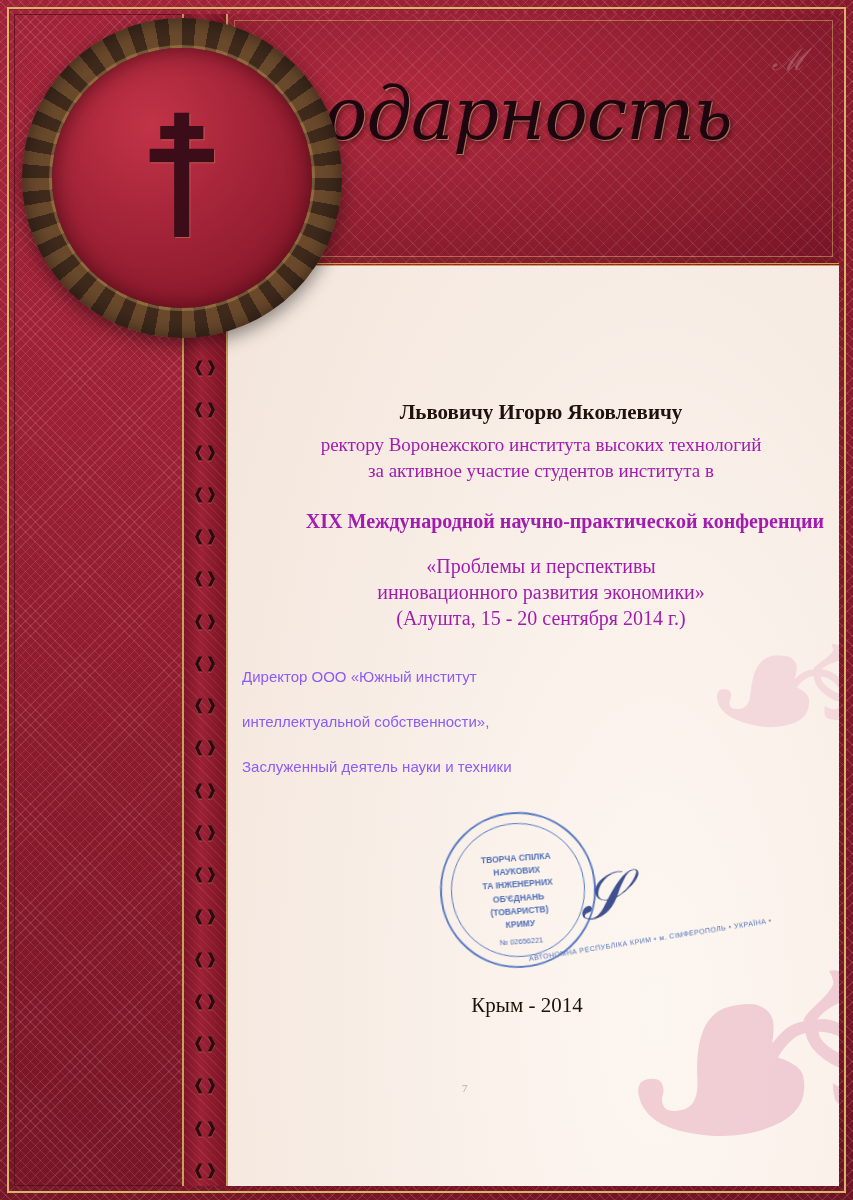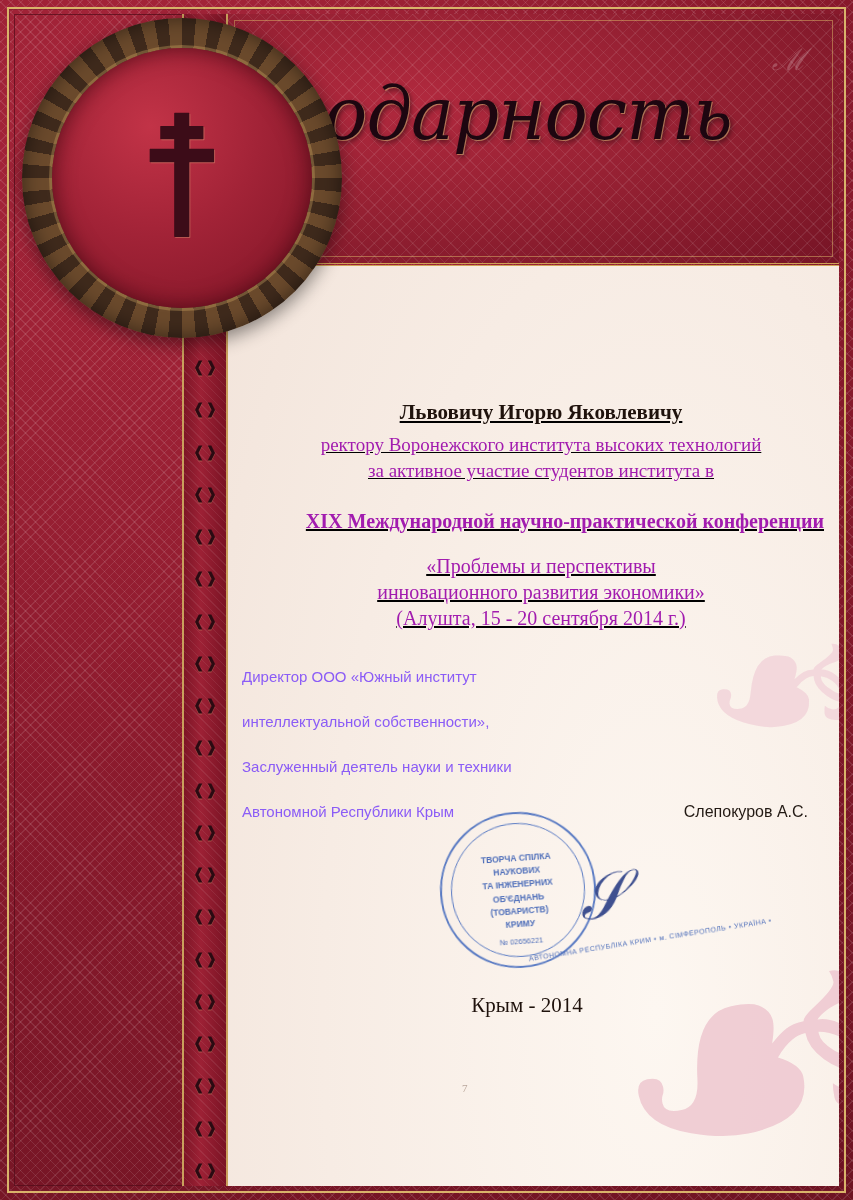--- a/index.html
+++ b/index.html
@@ -203,21 +203,20 @@
     text-shadow: 1px 1px 0 rgba(230,180,130,0.35);
     font-family: "DejaVu Sans", sans-serif;
   }
 
   
   .body-block {
     position: absolute;
     left: 258px;
     top: 400px;
     width: 566px;
-    text-decoration: underline;
   }
   .ln {
     color: #a21caf;
     font-family: "Liberation Serif", serif;
   }
   .recipient {
     text-align: center;
     font-size: 21px;
     font-weight: bold;
     color: #1f120c;
@@ -420,24 +419,20 @@
     <div class="ln conf-title">XIX Международной научно-практической конференции</div>
     <div class="ln conf-name-1">«Проблемы и перспективы</div>
     <div class="ln conf-name-2">инновационного развития экономики»</div>
     <div class="ln conf-place">(Алушта,  15 - 20 сентября  2014 г.)</div>
   </div>
 
   <div class="signer-block">
     <div class="signer-line">Директор ООО «Южный институт</div>
     <div class="signer-line">интеллектуальной собственности»,</div>
     <div class="signer-line">Заслуженный деятель науки и техники</div>
-    <div class="signer-row">
-      <div class="signer-line" style="margin-bottom:0">Автономной Республики Крым</div>
-      <div class="signer-name">Слепокуров А.С.</div>
-    </div>
   </div>
 
   <div class="stamp">
     <div class="stamp-outer-text">
       <span style="transform: rotate(-95deg) translate(-66px) rotate(90deg);">АВТОНОМНА РЕСПУБЛІКА КРИМ • м. СІМФЕРОПОЛЬ • УКРАЇНА •</span>
     </div>
     <div class="stamp-center">
       <div>ТВОРЧА СПІЛКА</div>
       <div>НАУКОВИХ</div>
       <div>ТА ІНЖЕНЕРНИХ</div>

